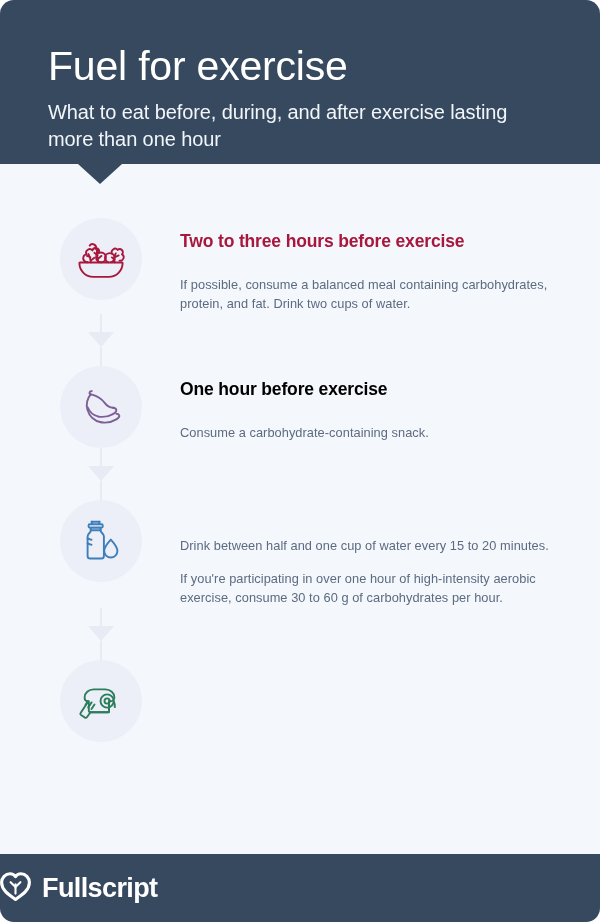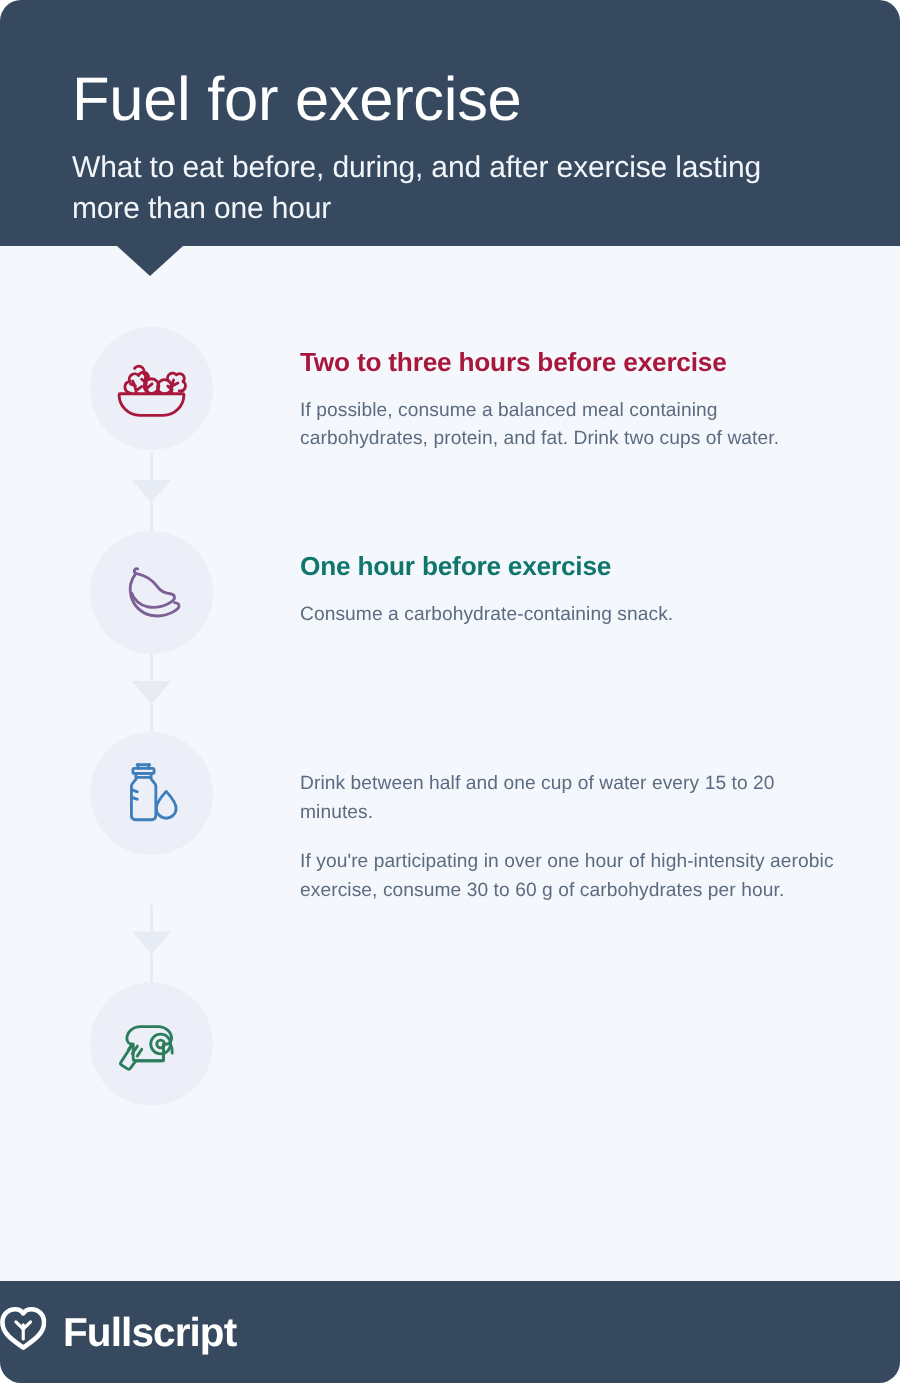--- a/index.html
+++ b/index.html
@@ -55,21 +55,20 @@
   .timeline {
     position:relative;
     padding:54px 0 0 0;
   }
   .step {
     position:relative;
     display:flex;
     align-items:flex-start;
     padding-left:60px;
     padding-right:36px;
-    gap:20px;
   }
 
   .icon-col {
     position:relative;
     width:82px;
     flex:0 0 82px;
   }
   .icon-circle {
     position:relative;
     width:82px; height:82px;
@@ -110,21 +109,21 @@
     padding-left:38px;
     padding-top:13px;
   }
   .step-title {
     font-size:17.5px;
     font-weight:bold;
     line-height:1.2;
     letter-spacing:-0.15px;
   }
   .step-body p {
-    margin-top:12px;
+    margin-top:24px;
     font-size:12.8px;
     line-height:1.48;
     color:#5c6b80;
     letter-spacing:0.05px;
     max-width:382px;
   }
   .step-body p + p { margin-top:14px; }
 
   
   .gap {
@@ -210,21 +209,21 @@
               <path d="M13.6 10.3 c-3.4 4.3 -4.6 9.9 -3.2 15.3 c1.7 6.6 7.1 11.4 13.6 12.7"></path>
               <path d="M14.9 10.6 c5.2 1.2 9.8 4.2 13 8.5 c2 2.7 4.9 4.4 8.2 4.7"></path>
               <path d="M36.1 23.8 c1.8 0.2 3 0.9 3.2 2 c0.3 1.5 -1.2 3.1 -3.9 4.5 c-4.3 2.3 -9.2 3.1 -13.9 2.3"></path>
               <path d="M24 38.3 c5.3 0.9 10.7 -0.1 15.3 -2.9 c2.2 -1.3 3.3 -2.7 3 -3.9 c-0.2 -0.9 -1.2 -1.5 -2.9 -1.7"></path>
               <path d="M21.5 32.6 c-4.9 -1.1 -8.9 -4.5 -10.7 -9.1"></path>
             </svg>
           </span>
         </div>
       </div>
       <div class="text-col">
-        <div class="step-title" style="color:#0f766e">One hour before exercise</div>
+        <div class="step-title" style="color:#000000">One hour before exercise</div>
         <div class="step-body">
           <p>Consume a carbohydrate-containing snack.</p>
         </div>
       </div>
     </div>
 
     <div class="gap">
       <div class="connector">
         <div class="line"></div>
         <div class="chev"></div>

